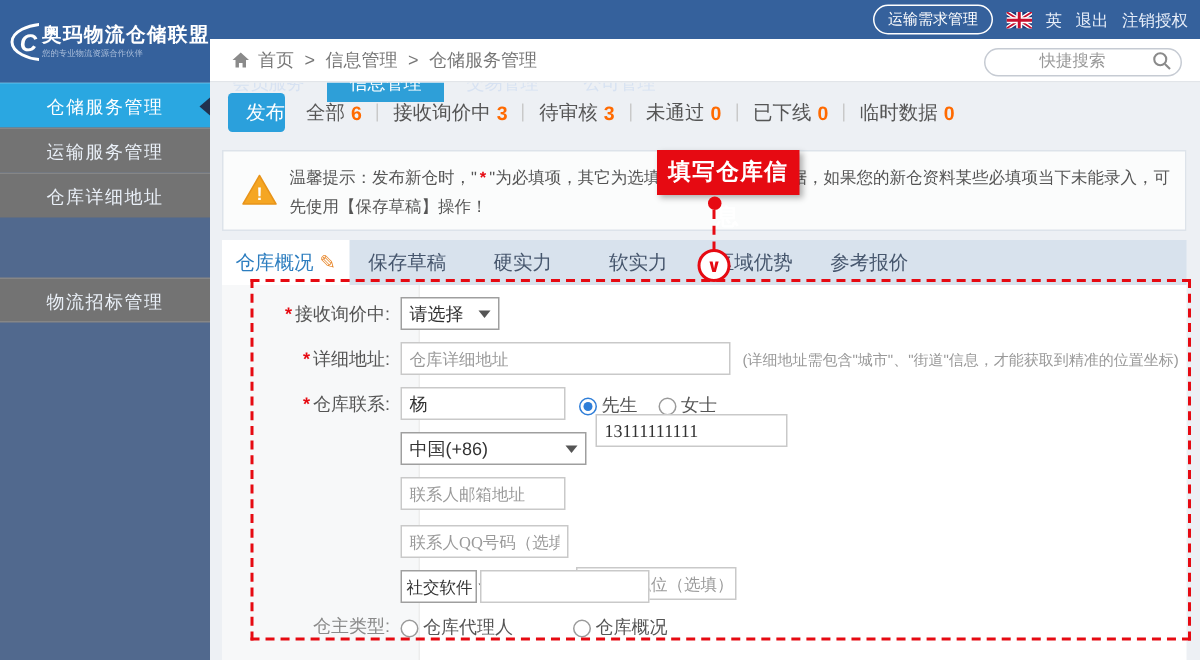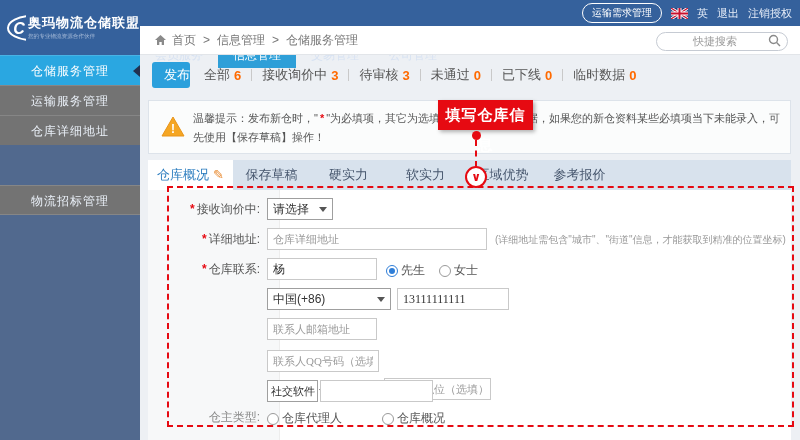--- a/index.html
+++ b/index.html
@@ -222,21 +222,21 @@
           <span>先生</span>
         <span class="rgap"></span>
         <span class="radio"></span>
           <span>女士</span>
       </div>
 
       <div class="fselect" style="left:119px; top:98px; width:124px">
           <span>中国(+86)</span>
           <span class="chev"></span>
         </div>
-      <input class="tin" style="left: 249px; top: 98px; width: 112px;" value="13111111111">
+      <input class="tin" style="left: 249px; top: 86px; width: 128px;" value="13111111111">
 
       <input class="tin" style="left: 119px; top: 128px; width: 110px;" placeholder="联系人邮箱地址">
 
       <input class="tin" style="left: 119px; top: 160px; width: 112px;" placeholder="联系人QQ号码（选填）">
       <input class="tin" style="left: 236px; top: 160px; width: 107px; margin-top: 28px;" placeholder="联系人职位（选填）">
 
       <div class="fselect" style="left:119px; top:190px; width:51px; font-size:11px; padding:0 3px">
           <span>社交软件</span>
           <span class="chev"></span>
         </div>

